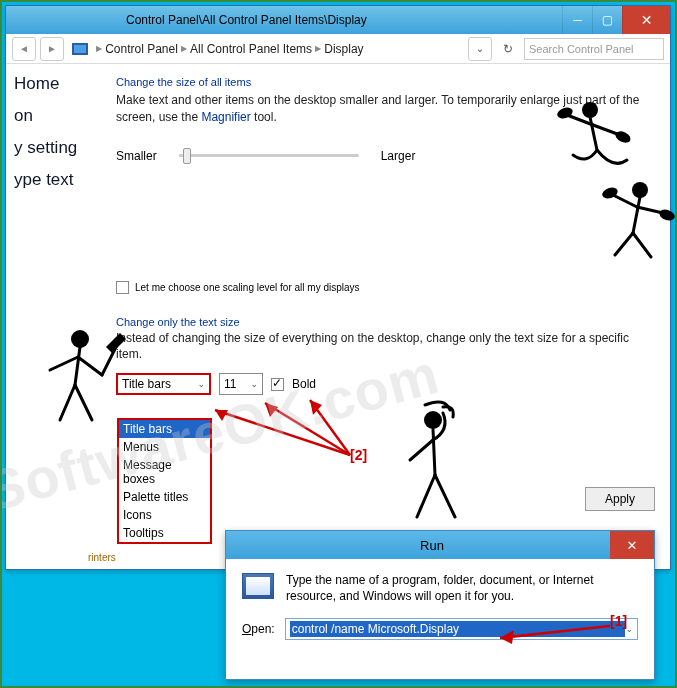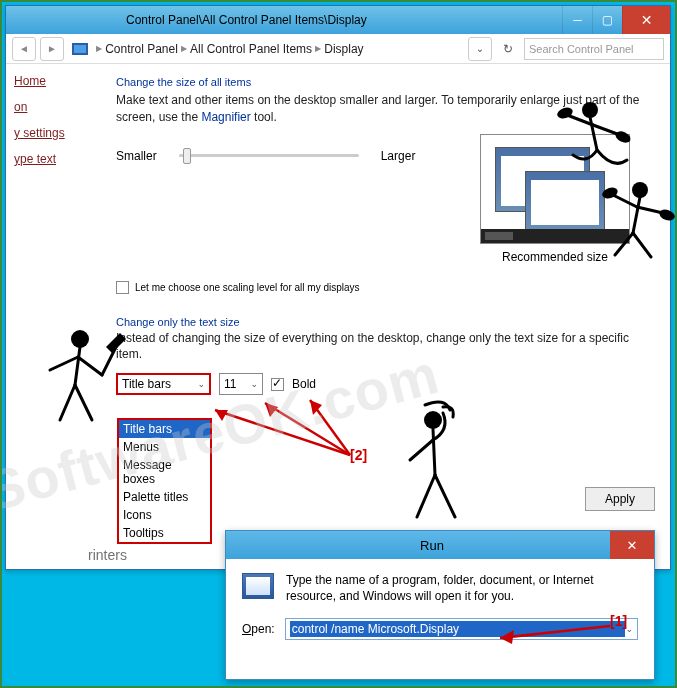--- a/index.html
+++ b/index.html
@@ -19,21 +19,21 @@
     .app-icn { width: 16px; height: 12px; background:#2c5ea5; display:inline-block; position:relative; margin: 0 4px;}
     .app-icn::after{content:""; position:absolute; top:2px; left:2px; right:2px; bottom:2px; background:#4ba0e8;}
     .breadcrumb { flex: 1; display: flex; align-items: center; gap: 3px; color: #222; font-size: 12px; }
     .bc-sep { color: #888; font-size: 8px; }
     .tool-ic { width: 24px; height: 24px; display: flex; align-items: center; justify-content: center; color: #555; }
     .tool-ic.chev { border: 1px solid #ccc; border-radius: 3px; font-size: 10px; }
     .search { width: 140px; height: 22px; border: 1px solid #ccc; padding: 0 4px; font-size: 11px; color: #999; display: flex; align-items: center; }
 
     .body { display: flex; height: calc(100% - 58px); }
     .sidebar { width: 70px; padding: 10px 0 10px 8px; overflow: hidden; }
-    .sidebar a { display: block; color: #7f1d1d; font-size: 12px; margin-bottom: 12px; white-space: nowrap; cursor: pointer; text-decoration: underline; }
+    .sidebar a { display: block; color: #0f172a; font-size: 17px; margin-bottom: 12px; white-space: nowrap; cursor: pointer; }
     .main { flex: 1; padding: 12px 20px 0 40px; position: relative; }
 
     .h1 { color: #003399; font-size: 11px; font-weight: 400; margin-bottom: 4px; }
     .desc { font-size: 12px; line-height: 1.4; color: #222; margin-bottom: 10px; }
     .desc a { color: #003399; cursor: pointer; }
 
     .slider-row { display: flex; align-items: center; gap: 22px; margin: 20px 0 8px 0; }
     .slider { position: relative; width: 180px; height: 20px; }
     .slider-track { position: absolute; top: 8px; left: 0; right: 0; height: 3px; background: #ccc; border-radius: 2px; }
     .slider-thumb { position: absolute; top: 2px; left: 4px; width: 8px; height: 16px; background: #eee; border: 1px solid #999; border-radius: 2px; }
@@ -62,21 +62,21 @@
     .bold-chk { display: flex; align-items: center; gap: 8px; }
     .bold-chk .chk { position: relative; }
     .bold-chk .chk.on::after { content: "✓"; position: absolute; top: -3px; left: 0; font-size: 12px; color: #000;}
 
     .dropdown { position: absolute; border: 2px solid #c00; background: #fff; width: 95px; font-size: 12px; z-index: 5; }
     .dropdown .opt { padding: 2px 4px; }
     .dropdown .opt.sel { background: #2066c7; color: #fff; }
 
     .apply-btn { position: absolute; right: 15px; bottom: 58px; width: 70px; height: 24px; border: 1px solid #999; background: #eee; font-size: 12px; display:flex; align-items:center; justify-content:center;}
 
-    .bottom-sidebar { position: absolute; bottom: 6px; left: 12px; color: #737373; font-size: 14px;}
+    .bottom-sidebar { position: absolute; bottom: 6px; left: 12px; color: #a16207; font-size: 10px;}
 
     
     .run-dlg { position: absolute; left: 225px; top: 530px; width: 430px; height: 150px; background: #fff; border: 1px solid #3a8bc0; box-shadow: 0 3px 8px rgba(0,0,0,.3); z-index: 10; }
     .run-title { height: 28px; background: linear-gradient(#5eb8e8, #3da2db); display: flex; align-items: center; color: #000; }
     .run-title .rt-text { flex:1; text-align:center; font-size: 13px; }
     .run-title .rclose { width: 44px; height: 100%; background: #c94030; color: #fff; display:flex; align-items:center; justify-content:center; font-size:13px;}
     .run-body { padding: 14px 16px; display:flex; gap:12px; }
     .run-icn { width: 32px; height: 26px; background: linear-gradient(#4a78b8, #2a5898); position:relative; border:1px solid #2a5898; flex-shrink:0;}
     .run-icn::after{content:""; position:absolute; inset:3px; background:linear-gradient(#fff,#cde1fa);}
     .run-desc { font-size: 12px; line-height: 1.3; }
@@ -151,28 +151,20 @@
 
       <div class="slider-row">
         <span>Smaller</span>
         <div class="slider">
           <div class="slider-track"></div>
           <div class="slider-thumb"></div>
         </div>
         <span>Larger</span>
       </div>
 
-      <div class="preview-box">
-        <div class="preview">
-          <div class="winfake w1"></div>
-          <div class="winfake w2"></div>
-          <div class="tb"></div>
-        </div>
-        <div class="rec-size">Recommended size</div>
-      </div>
 
       <div class="chk-row">
         <div class="chk"></div>
         <span>Let me choose one scaling level for all my displays</span>
       </div>
 
       <div class="sec2">
         <div class="h1">Change only the text size</div>
         <div class="desc">Instead of changing the size of everything on the desktop, change only the text size for a specific item.</div>
 

